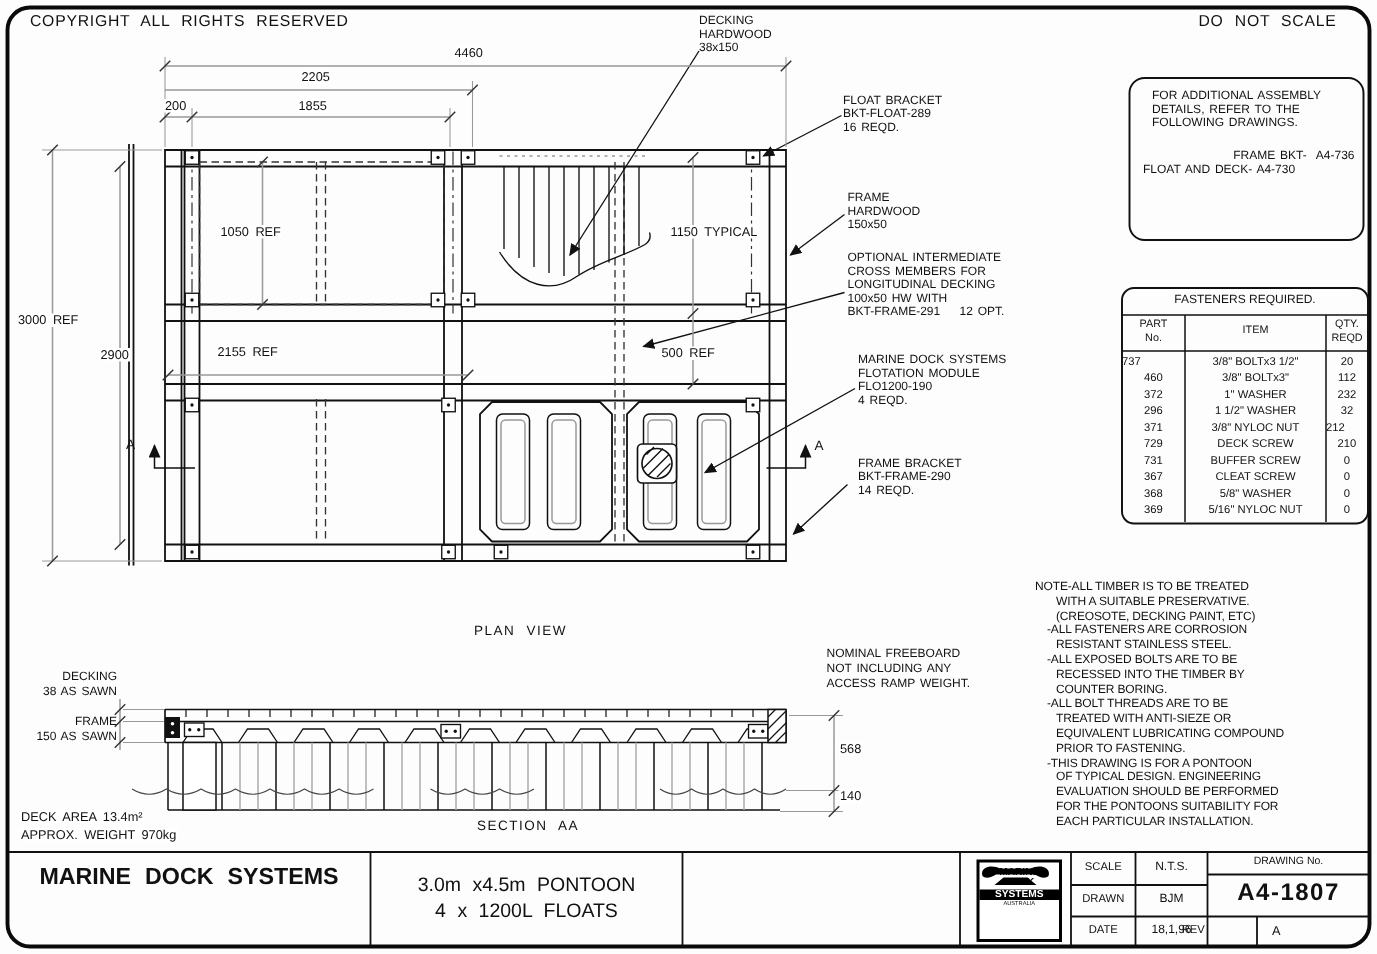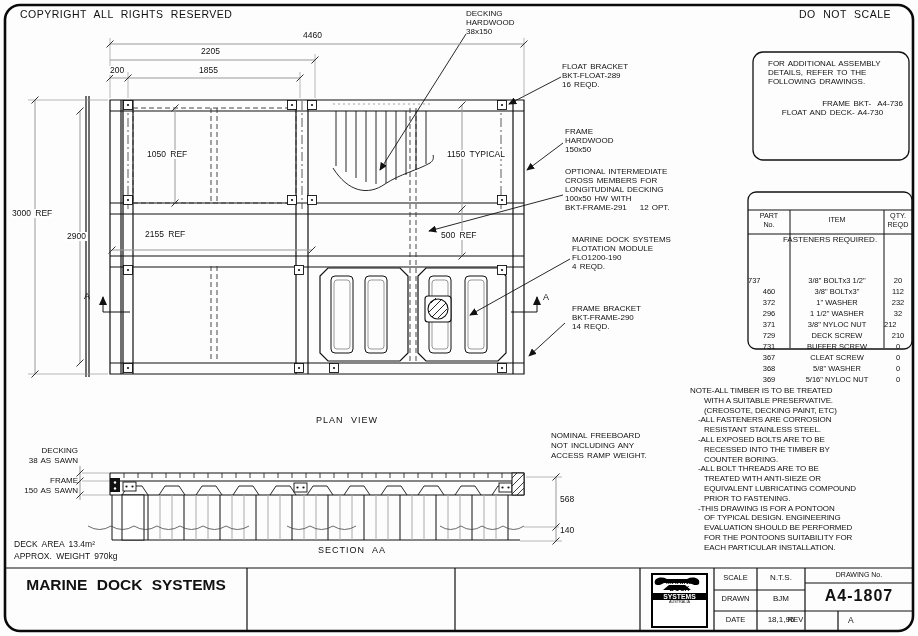--- a/index.html
+++ b/index.html
@@ -7,21 +7,21 @@
          font-family:"Liberation Sans",sans-serif;color:#111;padding-left:16px;}
   svg{position:absolute;left:0;top:0;}
   .t{position:absolute;font:8px "Liberation Sans",sans-serif;color:#111;white-space:pre;line-height:1;}
   .fs10{font-size:10.5px;letter-spacing:.5px;word-spacing:4px;}
   .dim{font-size:8.5px;background:#fff;padding:0 1px;word-spacing:2px;}
   .lbl{font-size:8px;word-spacing:1px;}
   .ra{text-align:right;width:70px;}
   .ctr{text-align:center;}
   .vlabel{font-size:9px;letter-spacing:1px;word-spacing:4px;}
   .note{font-size:8px;letter-spacing:-0.1px;}
-  .fast{font-size:7.5px;margin-top:40px;}
+  .fast{font-size:7.5px;}
   .hdr{font-size:7.2px;}
   .tb{font-weight:bold;}
   .logo{position:absolute;left:651px;top:573px;width:57px;height:55px;border:2.5px solid #000;
         box-sizing:border-box;text-align:center;background:#fff;}
   .logo .l1{font:bold 6.8px/7.4px "Liberation Sans",sans-serif;margin-top:3px;}
   .logo .l3{font:bold 6.8px/7.6px "Liberation Sans",sans-serif;background:#000;color:#fff;}
   .logo .l4{font:3.8px/4.5px "Liberation Sans",sans-serif;}
 </style>
 </head>
 <body>
@@ -215,21 +215,21 @@
 
 <div class="t" style="left:84px;top:292px;font-size:9px">A</div>
 <div class="t" style="left:543px;top:293px;font-size:9px">A</div>
 <div class="t vlabel" style="left:316px;top:416px">PLAN VIEW</div>
 <div class="t vlabel" style="left:318px;top:546px">SECTION AA</div>
 
 <div class="t lbl" style="left:768px;top:60px">FOR ADDITIONAL ASSEMBLY</div>
 <div class="t lbl" style="left:768px;top:69px">DETAILS, REFER TO THE</div>
 <div class="t lbl" style="left:768px;top:78px">FOLLOWING DRAWINGS.</div>
 <div class="t lbl" style="left:762px;top:100px;width:141px;text-align:right">FRAME BKT-  A4-736</div>
-<div class="t lbl" style="left:762px;top:109px;width:141px;text-align:center">FLOAT AND DECK- A4-730</div>
+<div class="t lbl" style="left:762px;top:109px;width:141px;text-align:left">FLOAT AND DECK- A4-730</div>
 
 <div class="t fast ctr" style="left:748px;top:196px;width:164px;font-size:8px">FASTENERS REQUIRED.</div>
 <div class="t hdr ctr" style="left:748px;top:212px;width:42px">PART</div>
 <div class="t hdr ctr" style="left:748px;top:221px;width:42px">No.</div>
 <div class="t hdr ctr" style="left:790px;top:216px;width:94px">ITEM</div>
 <div class="t hdr ctr" style="left:884px;top:212px;width:28px">QTY.</div>
 <div class="t hdr ctr" style="left:884px;top:221px;width:28px">REQD</div>
 <div style="position:absolute;left:748px;top:236px;width:164px">
   <div style="display:flex;height:11px">
         <span class="fast" style="width:42px;">737</span>
@@ -295,20 +295,22 @@
 <div class="t note" style="left:704px;top:475px">TREATED WITH ANTI-SIEZE OR</div>
 <div class="t note" style="left:704px;top:485px">EQUIVALENT LUBRICATING COMPOUND</div>
 <div class="t note" style="left:704px;top:495px">PRIOR TO FASTENING.</div>
 <div class="t note" style="left:698px;top:505px">-THIS DRAWING IS FOR A PONTOON</div>
 <div class="t note" style="left:704px;top:514px">OF TYPICAL DESIGN. ENGINEERING</div>
 <div class="t note" style="left:704px;top:524px">EVALUATION SHOULD BE PERFORMED</div>
 <div class="t note" style="left:704px;top:534px">FOR THE PONTOONS SUITABILITY FOR</div>
 <div class="t note" style="left:704px;top:544px">EACH PARTICULAR INSTALLATION.</div>
 
 <div class="t tb ctr" style="left:10px;top:577px;width:232px;font-size:15.5px;word-spacing:5px">MARINE DOCK SYSTEMS</div>
+<div class="t ctr" style="left:252px;top:583px;width:198px;font-size:13px;word-spacing:4px">3.0m x4.5m PONTOON</div>
+<div class="t ctr" style="left:252px;top:600px;width:198px;font-size:13px;word-spacing:4px">4 x 1200L FLOATS</div>
 
 <div class="logo">
   <div class="l1">MARINE</div>
   <div class="l1" style="margin-top:0">DOCK</div>
   <div class="l3">SYSTEMS</div>
   <div class="l4">AUSTRALIA</div>
   <svg width="48" height="17" viewBox="0 0 48 17">
     <path d="M10,15 L38,15 L32,10 L16,10 Z M2,9 C0,3 8,1 14,4 L34,4 C40,1 48,3 46,9 C44,11 40,10 37,8 L11,8 C8,10 4,11 2,9 Z" fill="#000"></path>
   </svg>
 </div>

